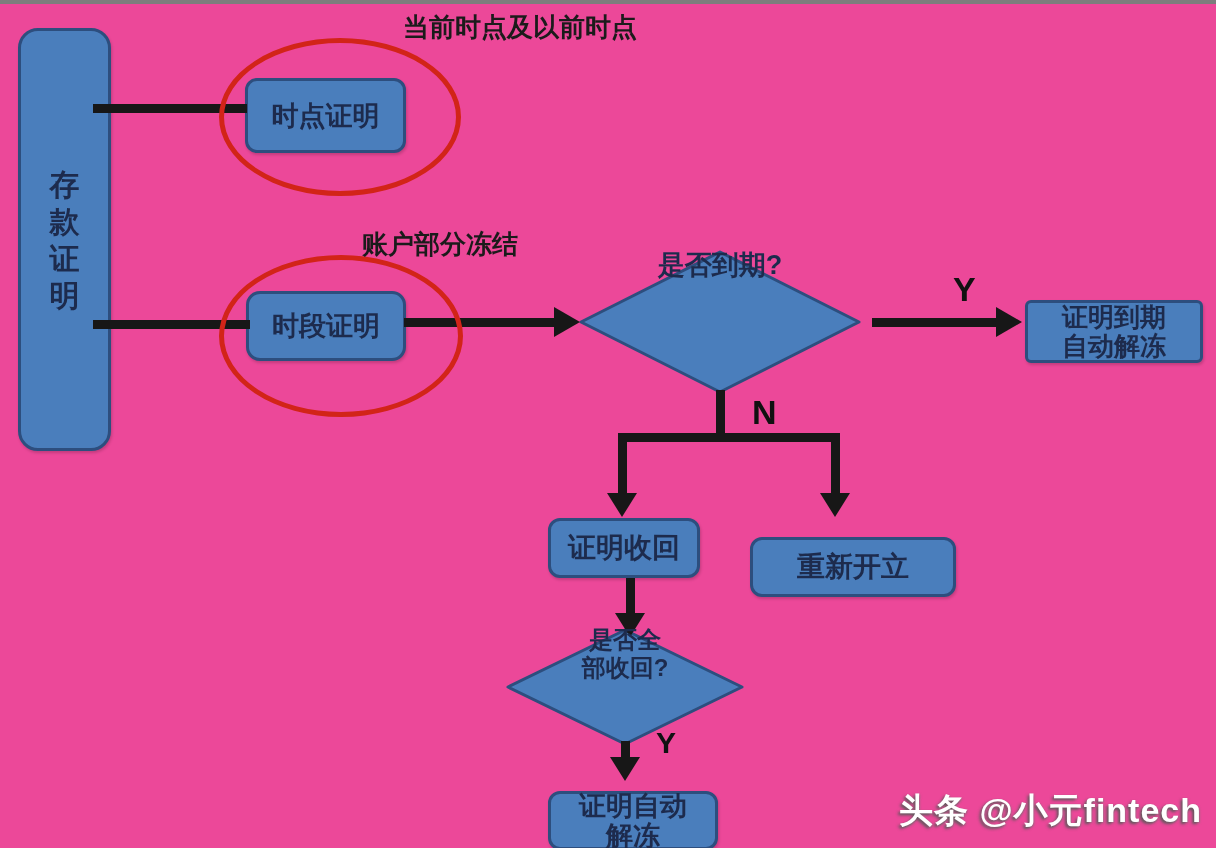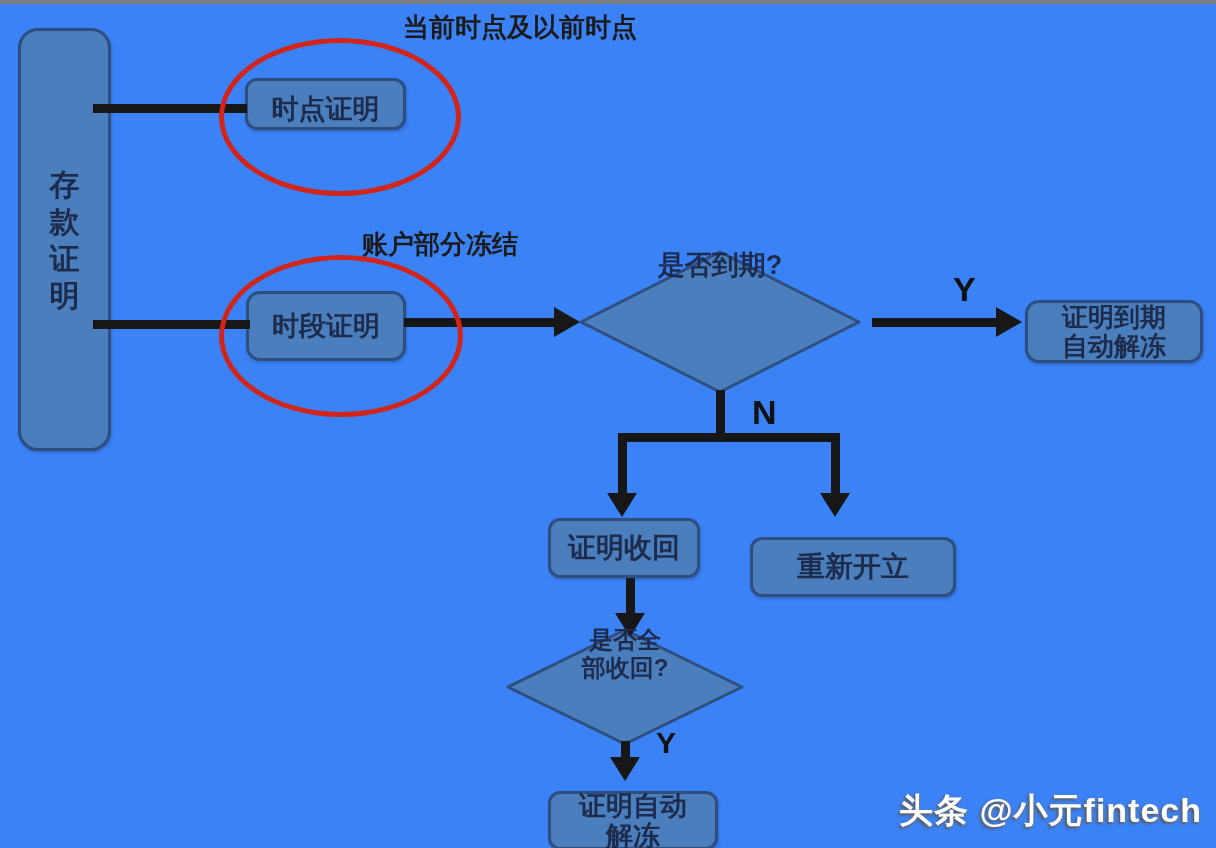--- a/index.html
+++ b/index.html
@@ -1,35 +1,35 @@
 <!DOCTYPE html>
 <html><head>
 <meta charset="utf-8">
 <style>
   html,body{margin:0;padding:0;background:#f1f0ee;}
   .canvas{
-    position:relative;width:1216px;height:848px;background:#3b82f6;overflow:hidden;
+    position:relative;width:1216px;height:848px;background:#ec4899;overflow:hidden;
     font-family:"Liberation Sans","DejaVu Sans",sans-serif;
   }
   .top-strip{position:absolute;left:0;top:0;width:1216px;height:4px;background:#7d7d7d;z-index:1;}
 
   
   .node{
     position:absolute;background:#4a7ebc;border:3px solid #2d4e7e;border-radius:12px;
     display:flex;align-items:center;justify-content:center;flex-direction:column;
     color:#1d2b4d;font-weight:700;box-sizing:border-box;z-index:2;
     box-shadow:1px 2px 3px rgba(0,0,0,0.18);
   }
   .node .ln{display:block;text-align:center;}
   .vtext{width:36px;line-height:37px;font-size:30px;text-align:center;word-break:break-all;}
 
   #node-deposit{left:18px;top:28px;width:93px;height:423px;border-radius:20px;}
-  #node-point{left:245px;top:78px;width:161px;height:52px;font-size:27px;justify-content:flex-end;}
+  #node-point{left:245px;top:78px;width:161px;height:75px;font-size:27px;}
   #node-period{left:246px;top:291px;width:160px;height:70px;font-size:27px;border-radius:14px;}
-  #node-due-unfreeze{left:1025px;top:300px;width:178px;height:63px;font-size:26px;line-height:29px;border-radius:14px;align-items:center;}
+  #node-due-unfreeze{left:1025px;top:300px;width:178px;height:63px;font-size:26px;line-height:29px;border-radius:6px;align-items:center;}
   #node-recover{left:548px;top:518px;width:152px;height:60px;font-size:28px;}
   #node-reopen{left:750px;top:537px;width:206px;height:60px;font-size:28px;}
   #node-auto-unfreeze{left:548px;top:775px;width:170px;height:59px;font-size:27px;line-height:30px;margin-top:16px;}
 
   
   .diamond{position:absolute;z-index:2;}
   .diamond-label{
     position:absolute;display:flex;align-items:center;flex-direction:column;
     color:#1d2b4d;font-weight:700;z-index:3;text-align:center;
   }

